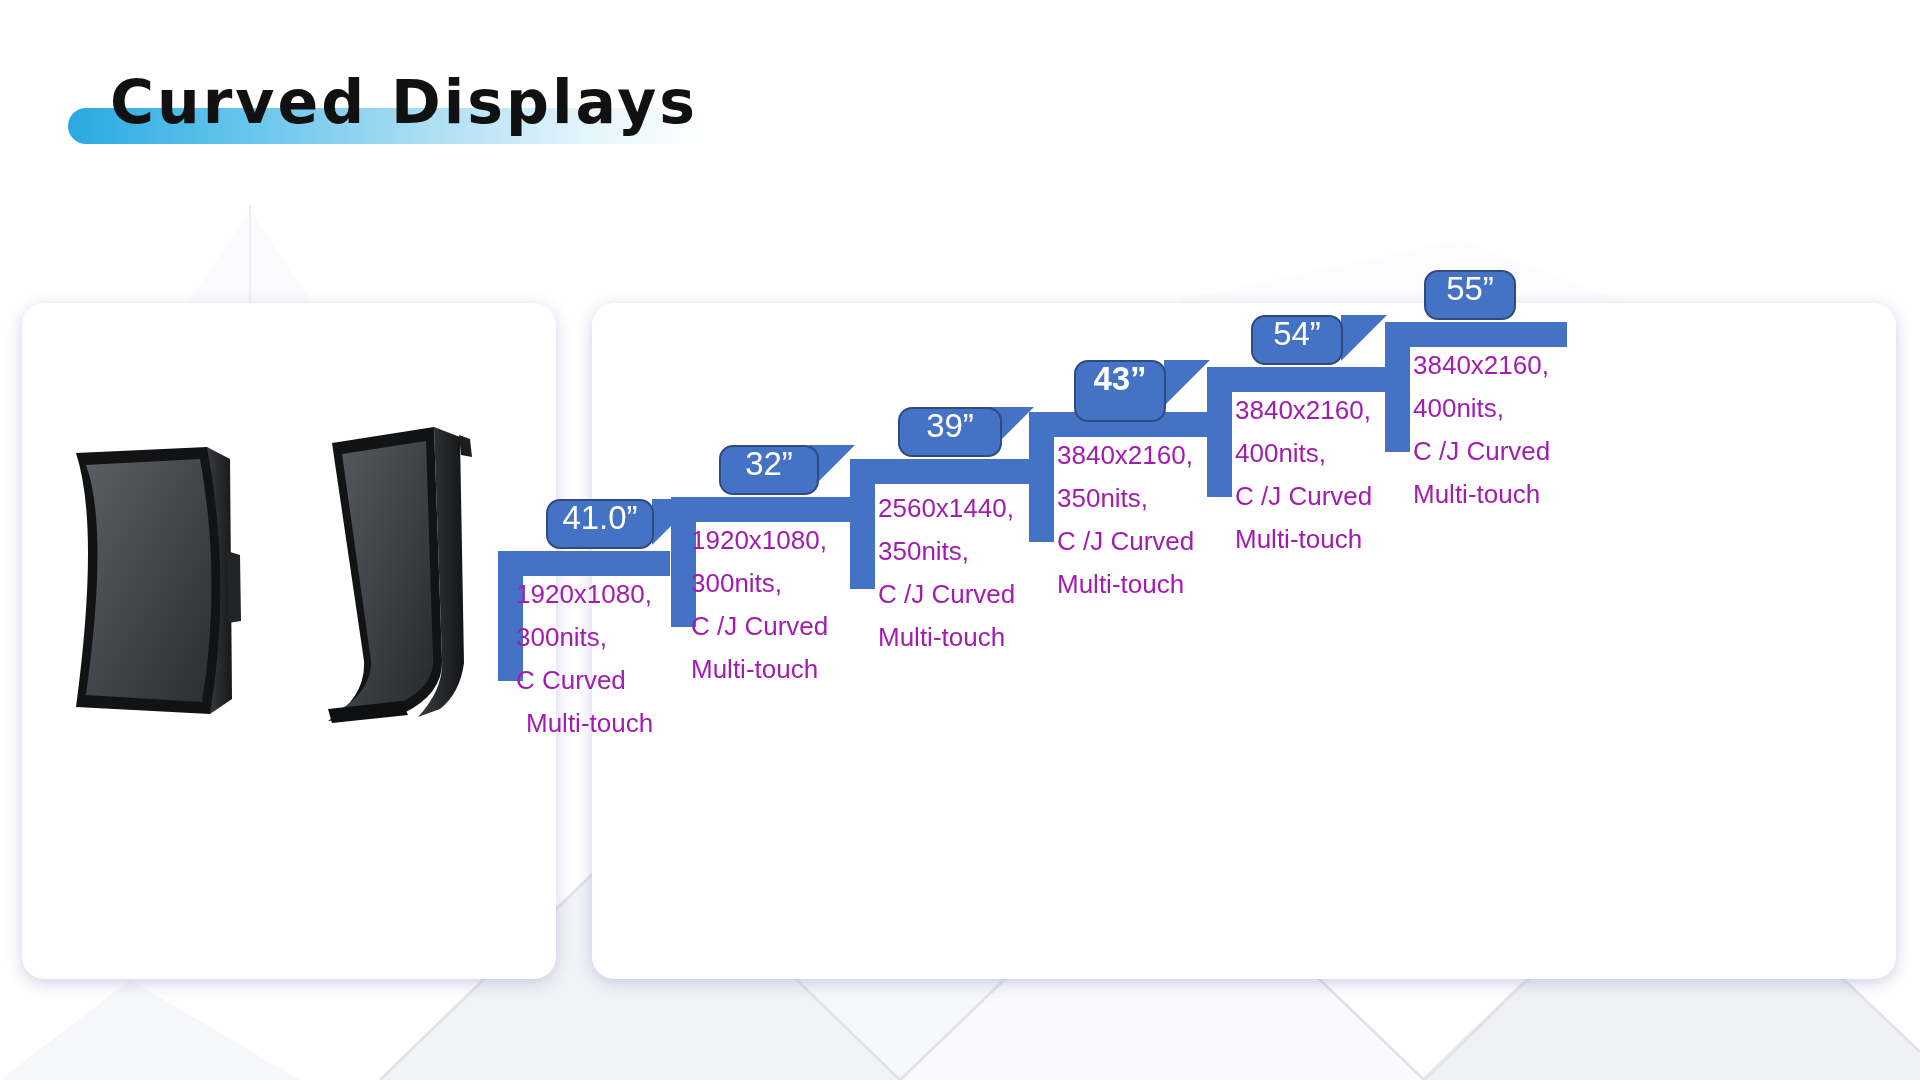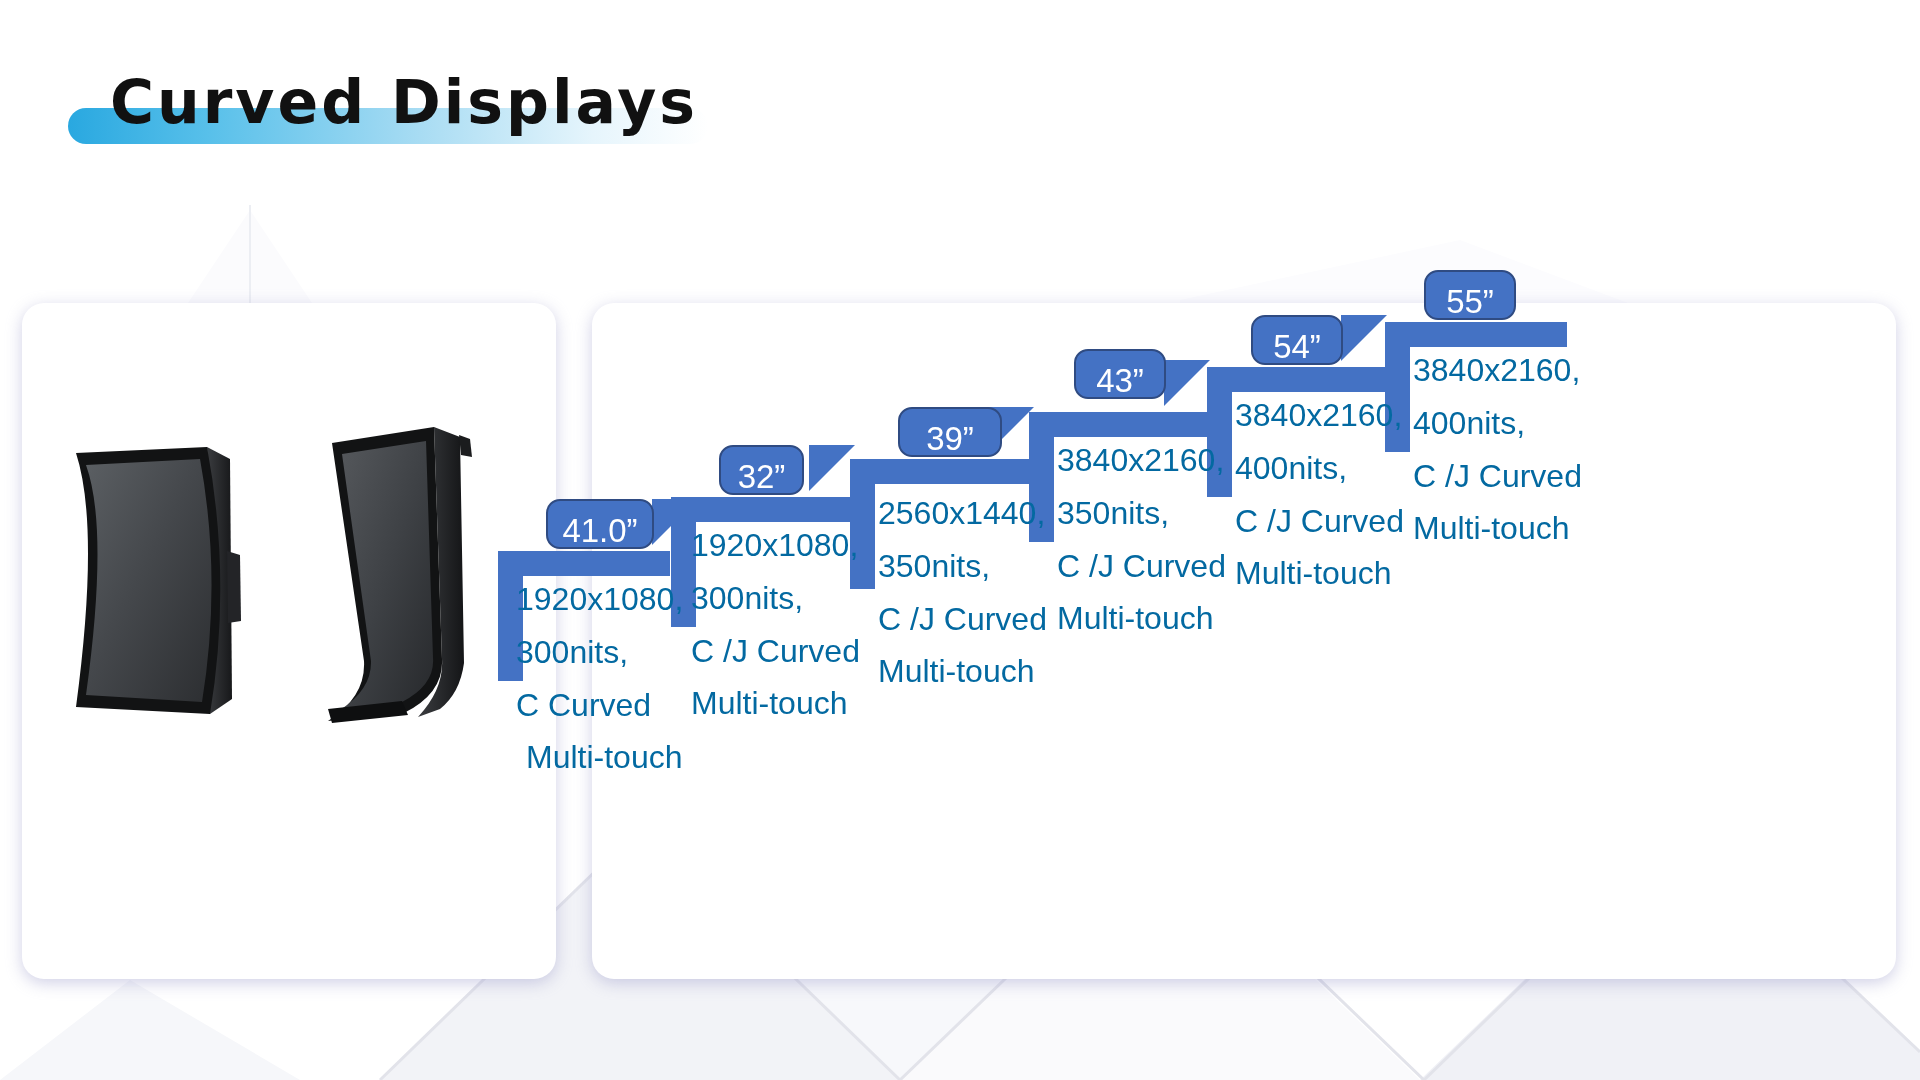--- a/index.html
+++ b/index.html
@@ -45,36 +45,36 @@
   .cap-row{position:absolute;top:780px;left:22px;width:534px;display:flex;}
 
   
   #steps{position:absolute;left:592px;top:303px;width:1304px;height:676px;z-index:4;}
   .step{position:absolute;}
 
   .badge{
     position:absolute;
     background:#4472c4;border:2px solid #2f4b82;border-radius:14px;
     color:#ffffff;font-size:33px;line-height:1;
-    display:flex;align-items:flex-end;justify-content:center;
+    display:flex;align-items:flex-start;justify-content:center;
     box-sizing:border-box;
     z-index:3;
   }
   .badge-tail{
     position:absolute;width:0;height:0;z-index:2;
     border-top:46px solid #4472c4;
     border-right:46px solid transparent;
   }
 
   .bracket{position:absolute;z-index:1;}
   .bracket .h{position:absolute;background:#4472c4;height:25px;left:0;top:0;}
   .bracket .v{position:absolute;background:#4472c4;width:25px;left:0;top:0;}
 
   .spec{
-    position:absolute;z-index:2;color:#0369a1;font-size:32px;line-height:1.65;
+    position:absolute;z-index:2;color:#a21caf;font-size:26px;line-height:1.65;
     white-space:nowrap;
   }
   .spec div{ }
   .spec .indent{padding-left:10px;}
 </style>
 </head>
 <body>
 
 <div class="bg-layer">
   <svg width="1920" height="1080" viewBox="0 0 1920 1080">
@@ -190,21 +190,21 @@
     </div>
     <div class="spec" style="left:-76px;top:270px;">
       <div>1920x1080,</div>
       <div>300nits,</div>
       <div>C Curved</div>
       <div class="indent">Multi-touch</div>
     </div>
   </div>
 
   <div class="step">
-    <div class="badge" style="left:127px;top:142px;width:85px;height:50px;">
+    <div class="badge" style="left:127px;top:142px;width:100px;height:50px;">
       <span>32”</span>
     </div>
     <div class="badge-tail" style="left:217px;top:142px;"></div>
     <div class="bracket" style="left:79px;top:194px;width:182px;height:130px;">
       <div class="h" style="width:182px;"></div>
       <div class="v" style="height:130px;"></div>
     </div>
     <div class="spec" style="left:99px;top:216px;">
       <div>1920x1080,</div>
       <div>300nits,</div>
@@ -224,21 +224,21 @@
     </div>
     <div class="spec" style="left:286px;top:184px;">
       <div>2560x1440,</div>
       <div>350nits,</div>
       <div>C /J  Curved</div>
       <div>Multi-touch</div>
     </div>
   </div>
 
   <div class="step">
-    <div class="badge" style="left:482px;top:46px;width:92px;height:50px;">
+    <div class="badge" style="left:482px;top:57px;width:92px;height:62px;font-weight:bold;">
       <span>43”</span>
     </div>
     <div class="badge-tail" style="left:572px;top:57px;"></div>
     <div class="bracket" style="left:437px;top:109px;width:182px;height:130px;">
       <div class="h" style="width:182px;"></div>
       <div class="v" style="height:130px;"></div>
     </div>
     <div class="spec" style="left:465px;top:131px;">
       <div>3840x2160,</div>
       <div>350nits,</div>

